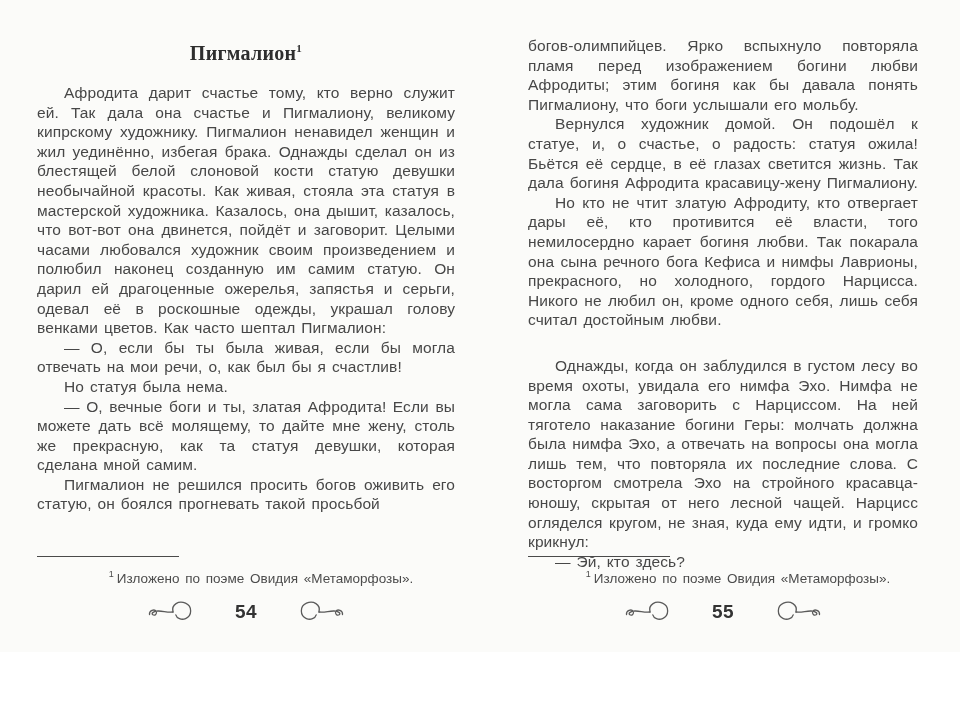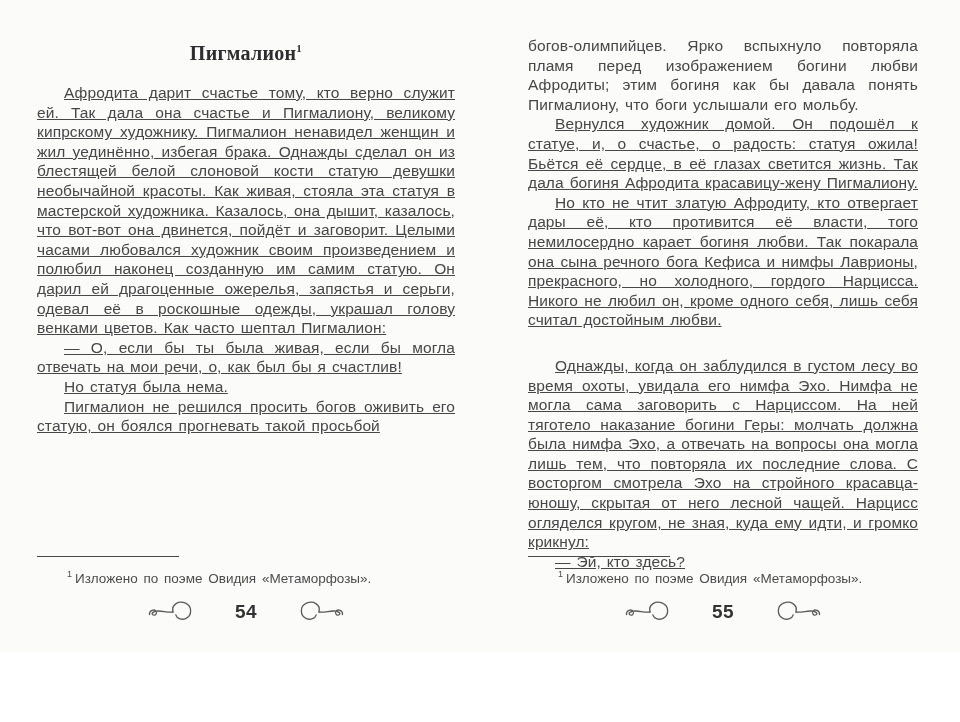--- a/index.html
+++ b/index.html
@@ -31,21 +31,21 @@
 
   .body p{
     margin:0;
     font-size:15.5px;
     line-height:19.6px;
     color:#474747;
     text-align:justify;
     word-spacing:1.5px;
     letter-spacing:.1px;
   }
-  .body p.indent{text-indent:27px;text-decoration:underline;}
+  .body p.indent{text-indent:27px;}
   .body p.gap{margin-top:26px;}
 
   .section-title{
     margin:20px 0 16px 0;
     text-align:center;
     font-family:"Liberation Serif","DejaVu Serif",serif;
     font-weight:700;
     font-size:19px;
     color:#2e2e2e;
     letter-spacing:.3px;
@@ -60,20 +60,21 @@
     border-top:1.2px solid #4a4a4a;
     margin:0 0 9px 0;
   }
   .footnote{
     margin:0;
     font-size:13.5px;
     line-height:17px;
     color:#4c4c4c;
     text-indent:30px;
     word-spacing:2px;
+    text-align:center;
   }
   .footnote sup{font-size:9px;margin-right:3px;}
 
   .pager{
     margin-top:12px;
     display:flex;
     align-items:center;
     justify-content:center;
     gap:30px;
     height:28px;
@@ -96,20 +97,21 @@
 
 <div class="canvas">
 
   <div class="page left">
     <h1 class="story-title"><span>Пигмалион</span><sup>1</sup></h1>
 
     <div class="body">
       <p class="indent">Афродита дарит счастье тому, кто верно служит ей. Так дала она счастье и Пигмалиону, великому кипрскому художнику. Пигмалион ненавидел женщин и жил уединённо, избегая брака. Однажды сделал он из блестящей белой слоновой кости статую девушки необычайной красоты. Как живая, стояла эта статуя в мастерской художника. Казалось, она дышит, казалось, что вот-вот она двинется, пойдёт и заговорит. Целыми часами любовался художник своим произведением и полюбил наконец созданную им самим статую. Он дарил ей драгоценные ожерелья, запястья и серьги, одевал её в роскошные одежды, украшал голову венками цветов. Как часто шептал Пигмалион:</p>
       <p class="indent">— О, если бы ты была живая, если бы могла отвечать на мои речи, о, как был бы я счастлив!</p>
       <p class="indent">Но статуя была нема.</p>
+      <p class="indent">— О, вечные боги и ты, златая Афродита! Если вы можете дать всё молящему, то дайте мне жену, столь же прекрасную, как та статуя девушки, которая сделана мной самим.</p>
       <p class="indent">Пигмалион не решился просить богов оживить его статую, он боялся прогневать такой просьбой</p>
     </div>
 
     <div class="page-footer">
       <div class="footnote-rule"></div>
       <p class="footnote"><sup>1</sup><span>Изложено по поэме Овидия «Метаморфозы».</span></p>
       <div class="pager">
         <svg class="flourish" width="58" height="24" viewBox="0 0 58 24">
           <path d="M2.5 14.5 C2 10.5 7.5 8.5 9.2 11.5 C10.4 13.8 7.8 16 5.8 14.8 C3.8 13.6 6.5 10.8 11.5 11 C17 11.2 20.5 12.6 26 12"></path>
           <path d="M26 12 C24 4 32 0.5 38.5 3.2 C45.5 6.2 45.2 15.8 38.6 18.6 C34.4 20.3 29.8 18.4 28.8 14.8"></path>

